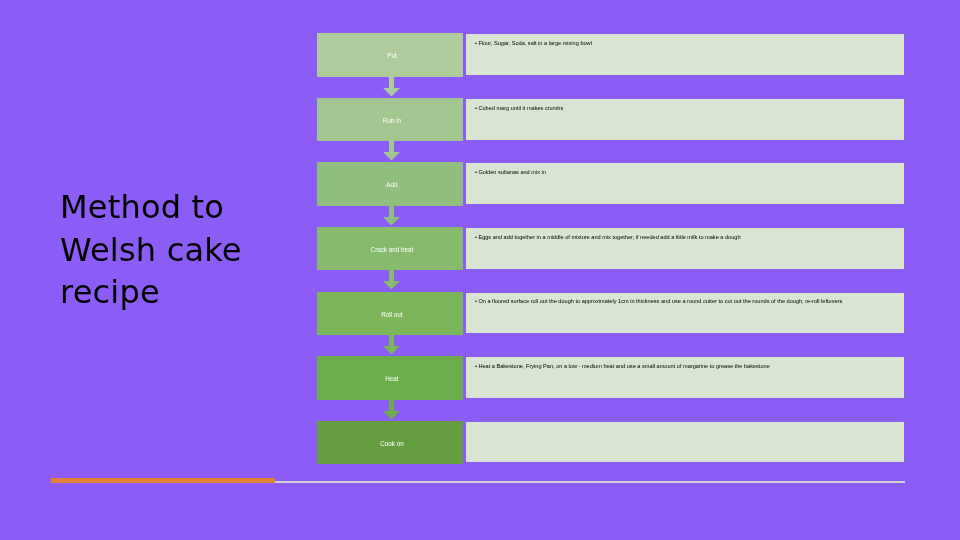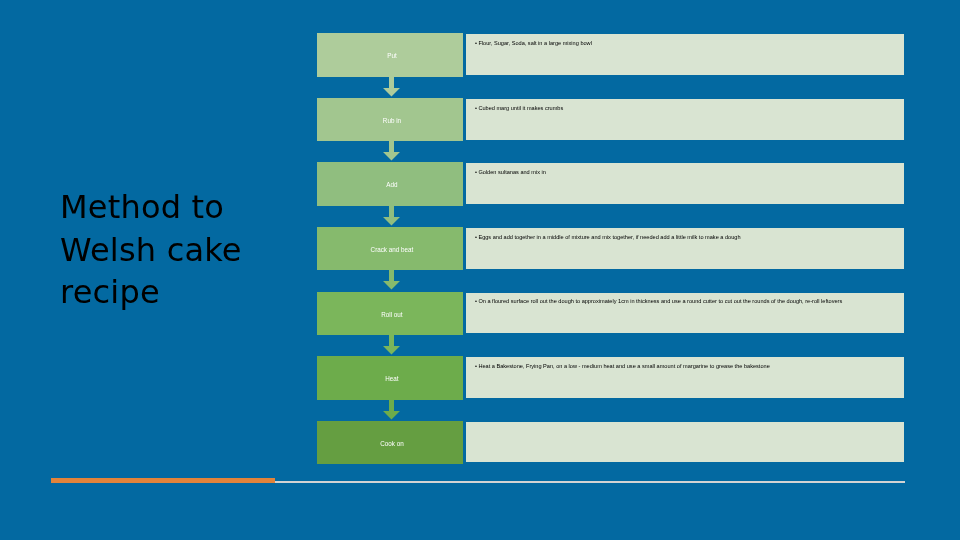--- a/index.html
+++ b/index.html
@@ -1,19 +1,19 @@
 <!DOCTYPE html>
 <html><head>
 <meta charset="utf-8">
 <title>Method to Welsh cake recipe</title>
 <style>
   html,body{margin:0;padding:0;}
   body{width:960px;height:540px;background:#ffffff;
        font-family:"Liberation Sans",sans-serif;overflow:hidden;}
-  .slide{position:relative;width:960px;height:540px;background:#0369a1;overflow:hidden;}
+  .slide{position:relative;width:960px;height:540px;background:#8b5cf6;overflow:hidden;}
 
   
   .title{filter:grayscale(1);position:absolute;left:60px;top:186px;width:252px;
          font-family:"DejaVu Sans",sans-serif;font-size:32px;line-height:42.5px;
          color:#000000;font-weight:400;letter-spacing:0.2px;}
 
   
   .accent-bar{position:absolute;left:51px;top:478.2px;width:224px;height:5.2px;background:#E2833A;}
   .accent-line{position:absolute;left:275px;top:481px;width:630px;height:2px;background:#D3D3D3;}
 

